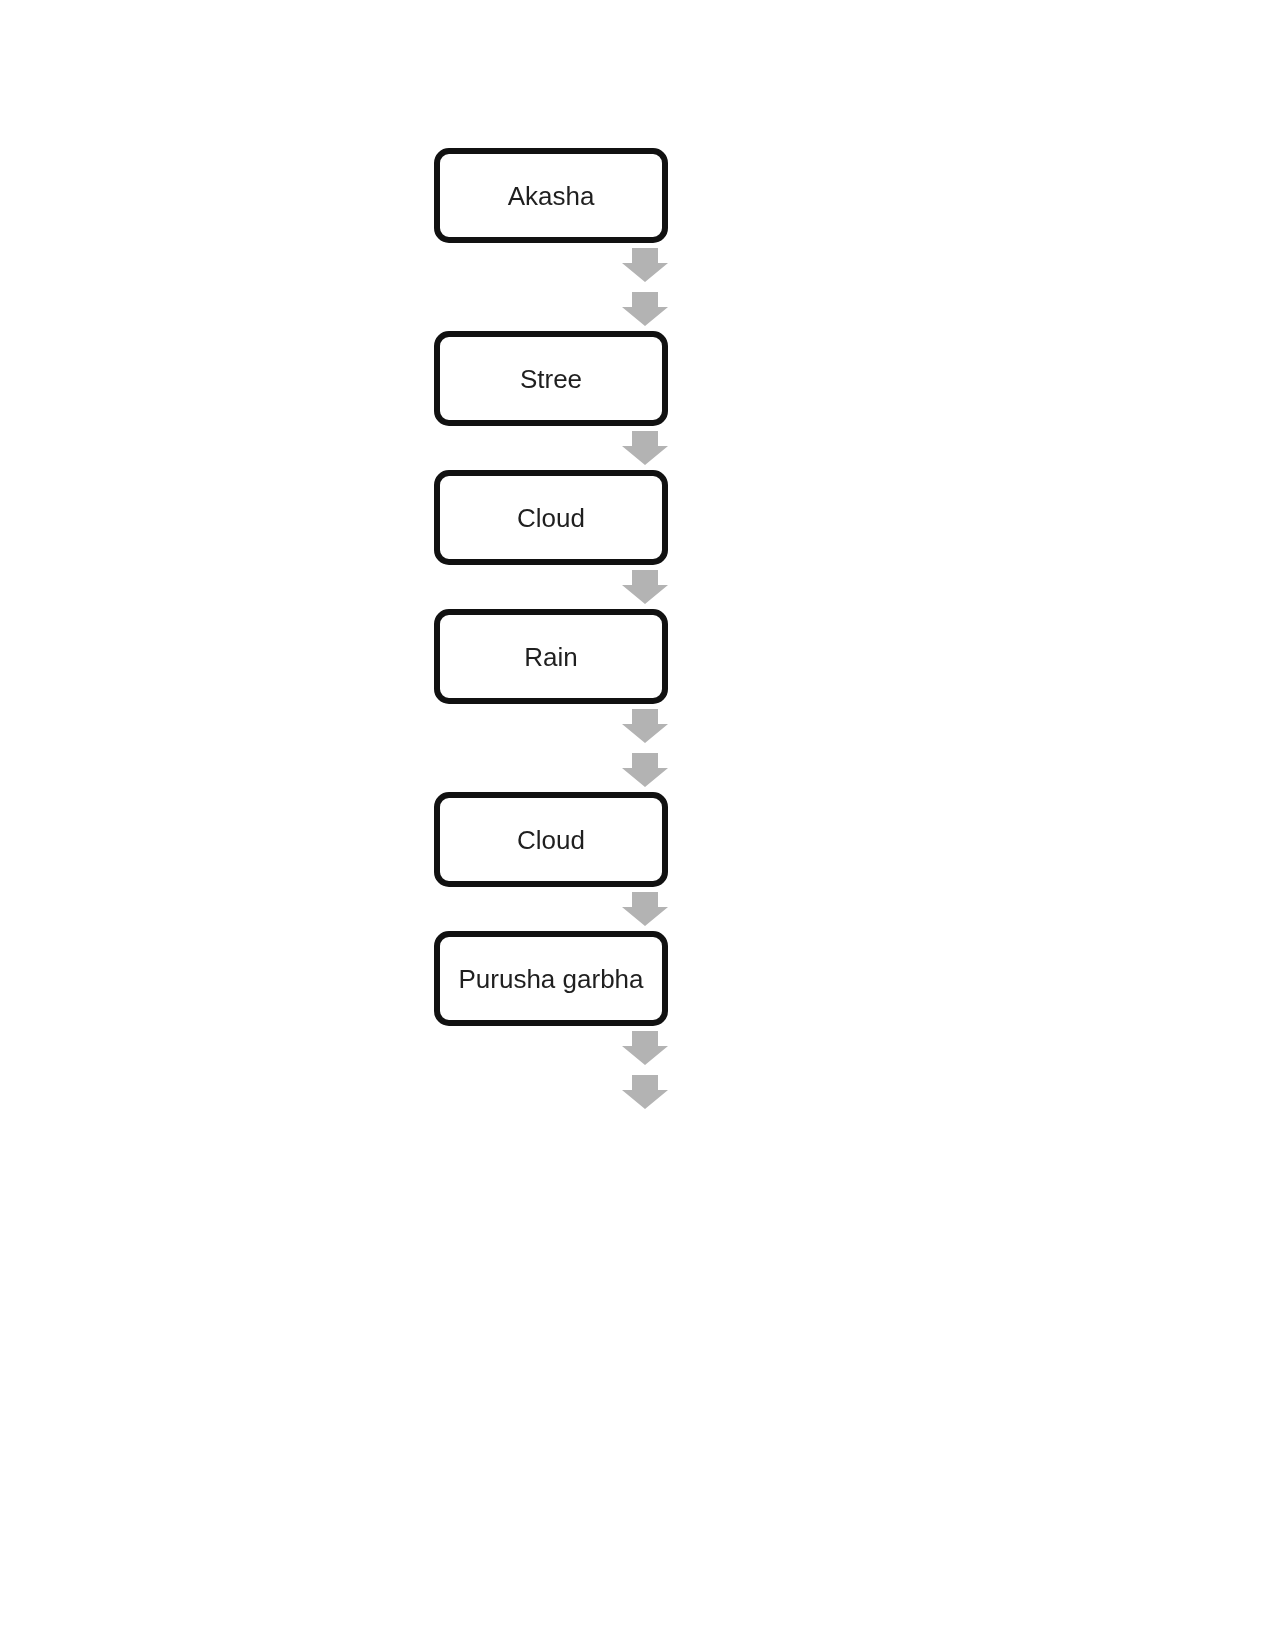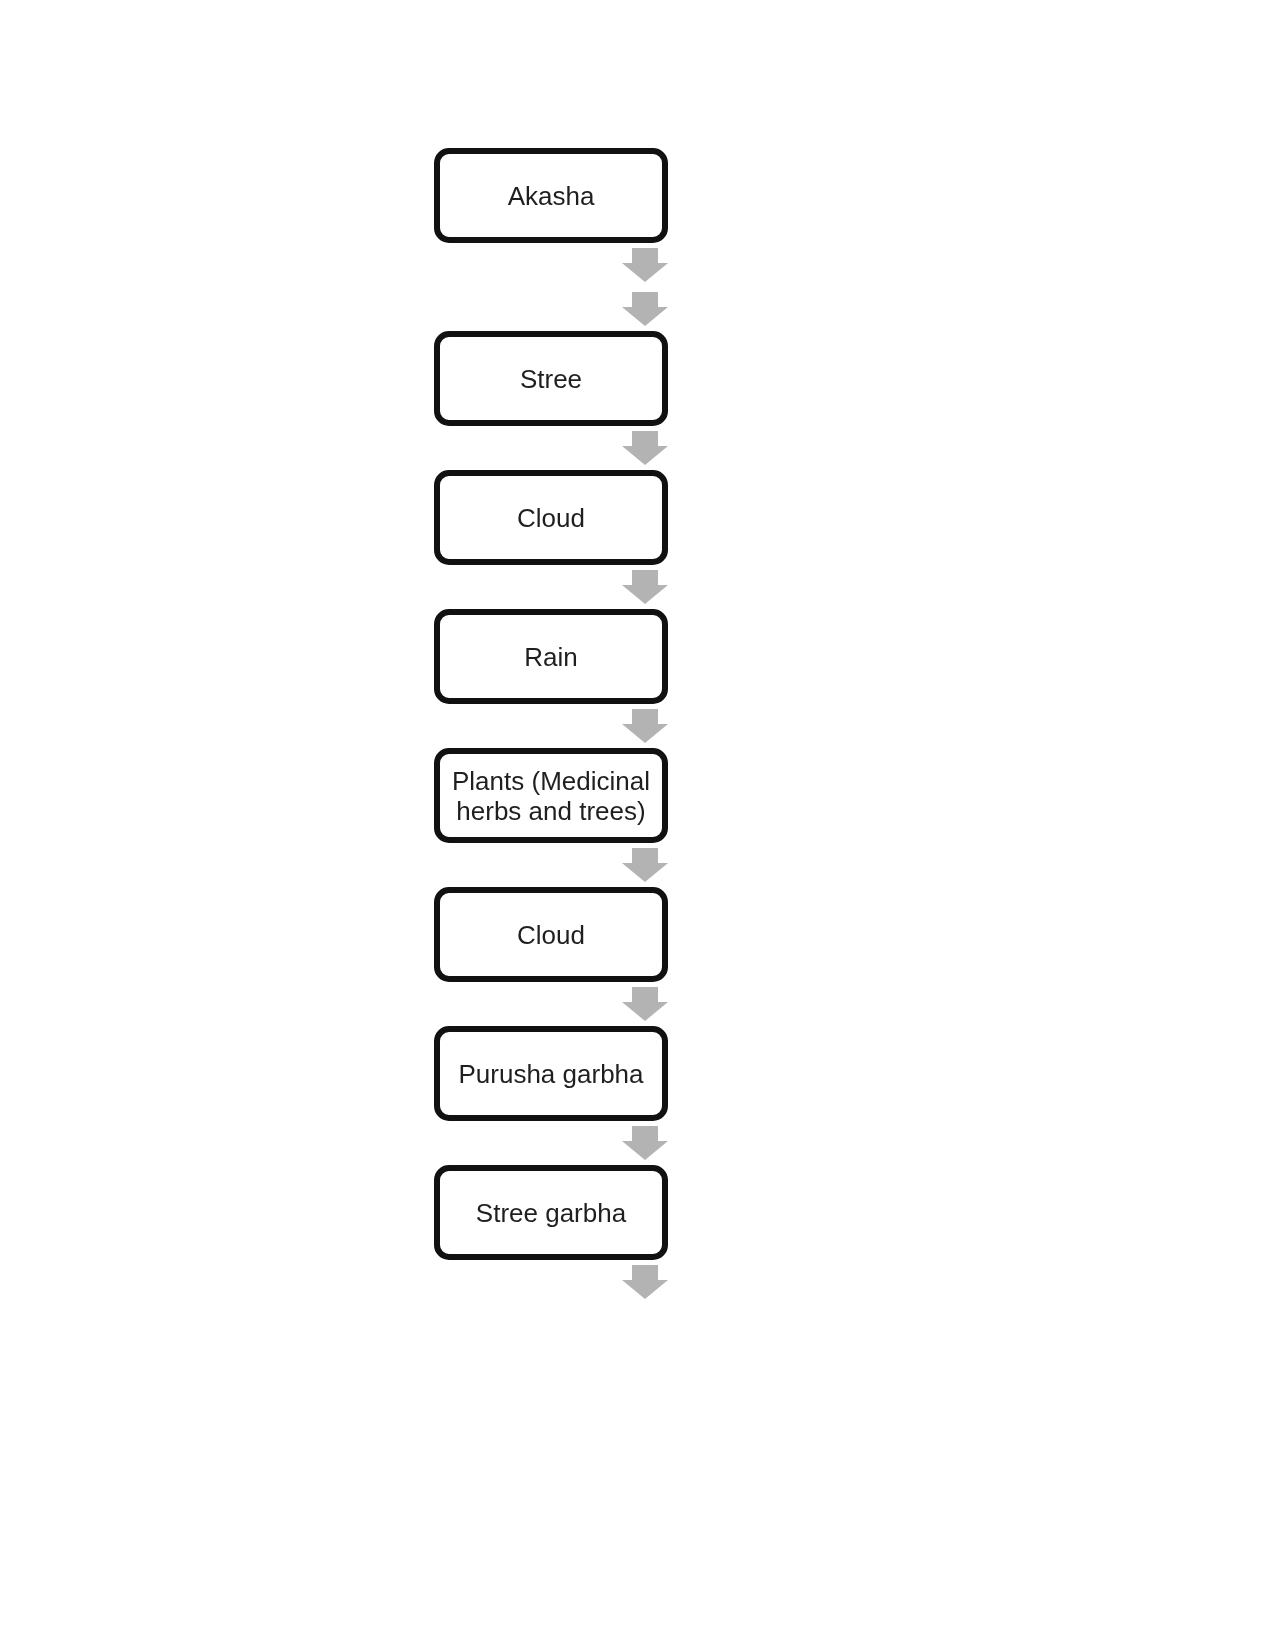--- a/index.html
+++ b/index.html
@@ -94,23 +94,20 @@
   <div class="flow-node">
     <span class="flow-node-label">Rain</span>
   </div>
 
   <div class="arrow-slot">
     <svg class="down-arrow" width="46" height="34" viewBox="0 0 46 34" aria-hidden="true">
       <polygon points="10,0 36,0 36,15 46,15 23,34 0,15 10,15"></polygon>
     </svg>
   </div>
 
-  <div class="flow-node">
-    <span class="flow-node-label">Plants (Medicinal herbs and trees)</span>
-  </div>
 
   <div class="arrow-slot">
     <svg class="down-arrow" width="46" height="34" viewBox="0 0 46 34" aria-hidden="true">
       <polygon points="10,0 36,0 36,15 46,15 23,34 0,15 10,15"></polygon>
     </svg>
   </div>
 
   <div class="flow-node">
     <span class="flow-node-label">Cloud</span>
   </div>
@@ -124,23 +121,20 @@
   <div class="flow-node">
     <span class="flow-node-label">Purusha garbha</span>
   </div>
 
   <div class="arrow-slot">
     <svg class="down-arrow" width="46" height="34" viewBox="0 0 46 34" aria-hidden="true">
       <polygon points="10,0 36,0 36,15 46,15 23,34 0,15 10,15"></polygon>
     </svg>
   </div>
 
-  <div class="flow-node">
-    <span class="flow-node-label">Stree garbha</span>
-  </div>
 
   <div class="arrow-slot">
     <svg class="down-arrow" width="46" height="34" viewBox="0 0 46 34" aria-hidden="true">
       <polygon points="10,0 36,0 36,15 46,15 23,34 0,15 10,15"></polygon>
     </svg>
   </div>
 
 </div>
 </div>
 

